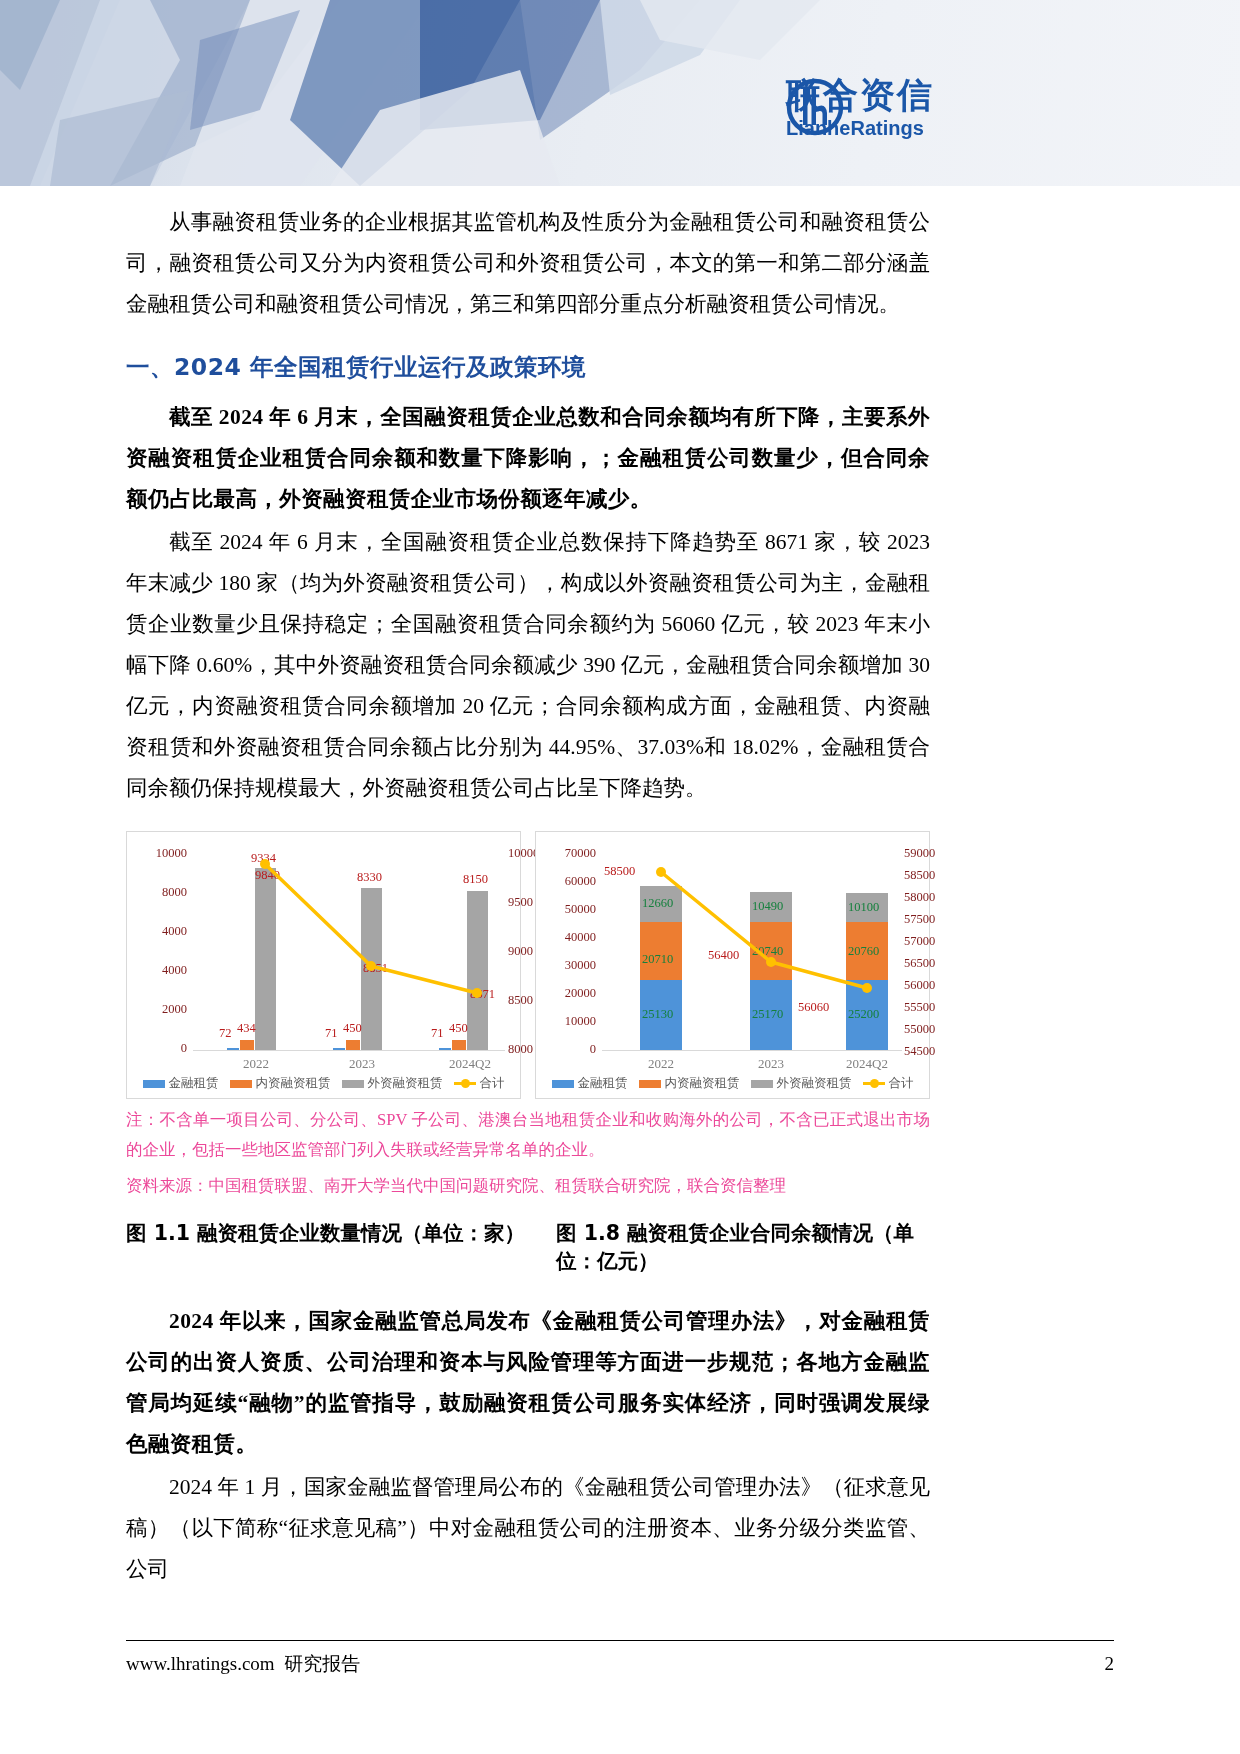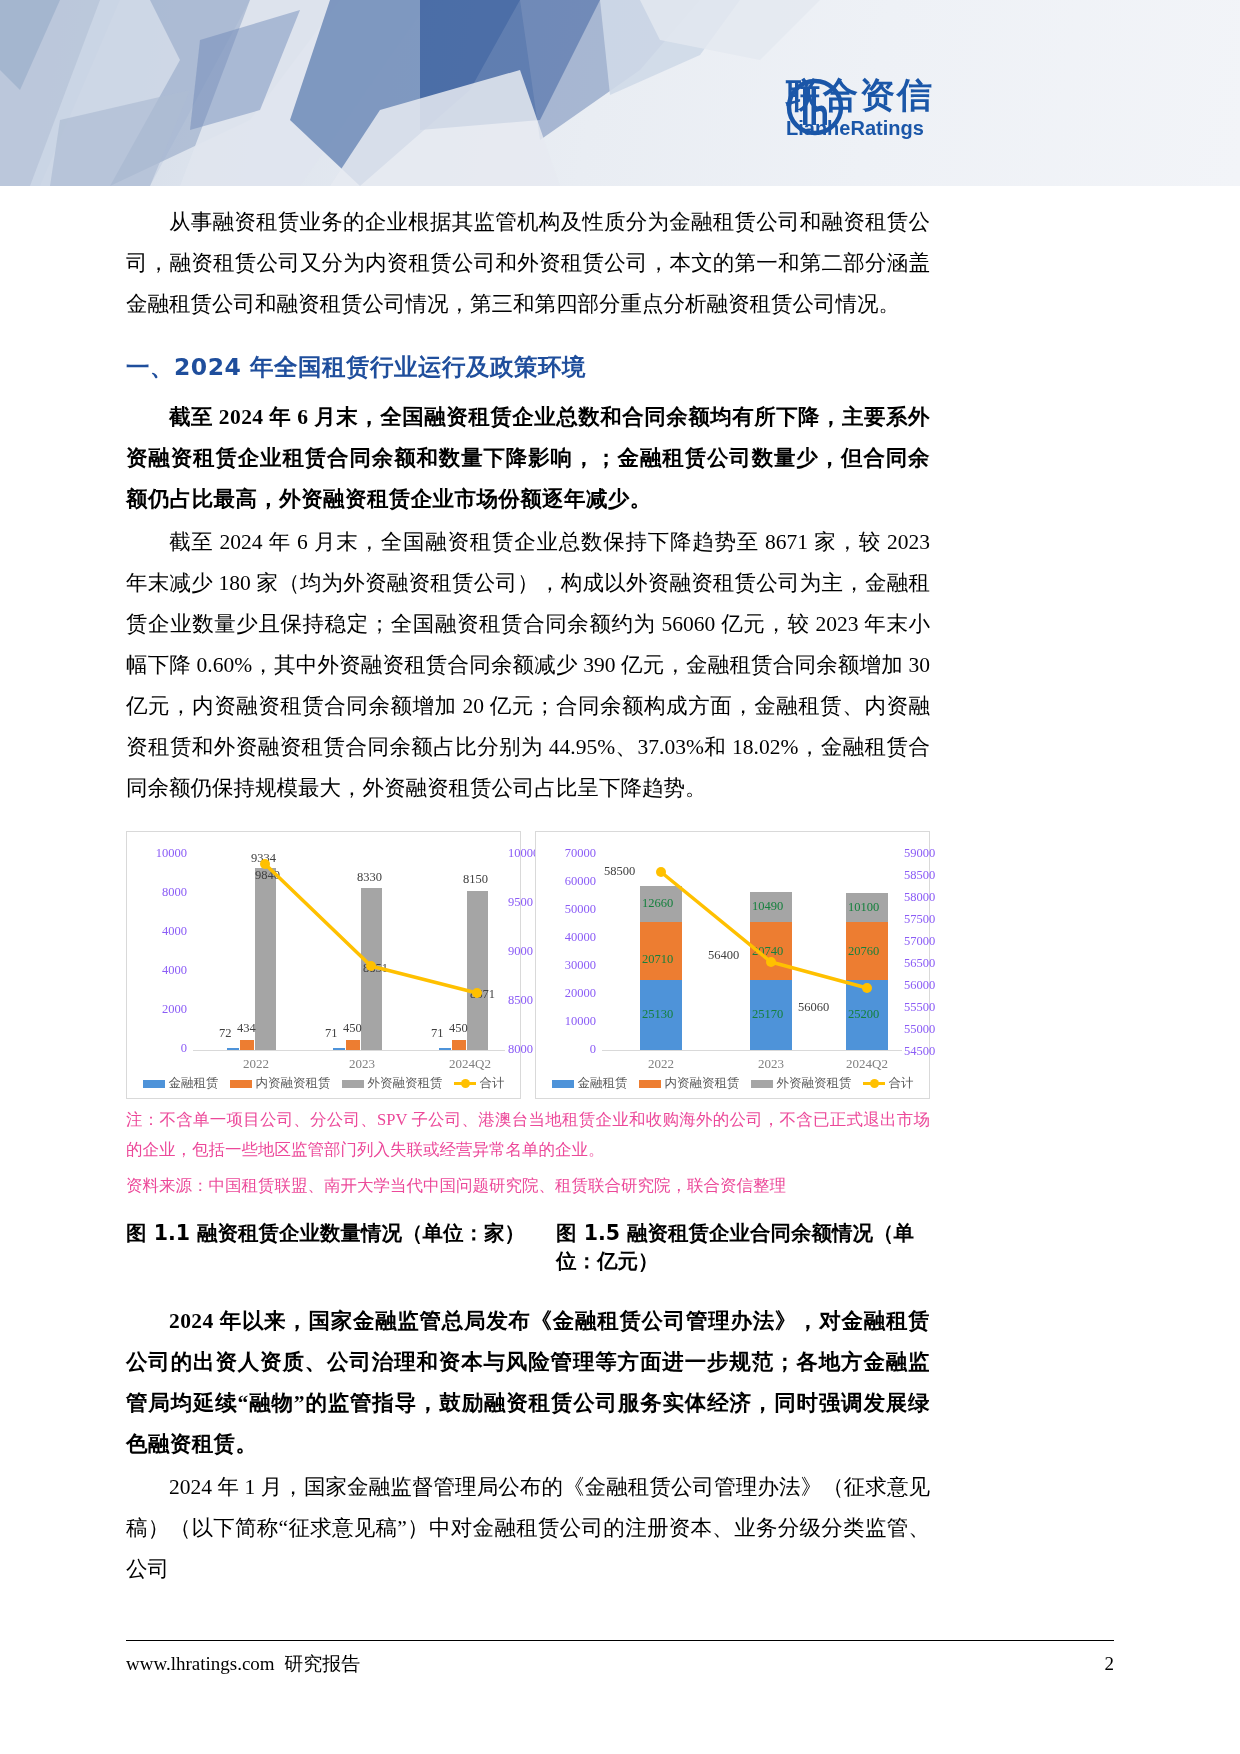--- a/index.html
+++ b/index.html
@@ -54,31 +54,31 @@
 
   
   .charts { display:flex; gap:14px; margin:22px 0 6px 0; }
   .chart-box {
     background:#fff; border:1px solid #d9d9d9; position:relative;
     width:424px; height:268px;
     font-family:"Liberation Serif","DejaVu Serif",serif;
   }
   .chart-box.wide { width:424px; }
   .axis-label {
-    position:absolute; font-size:12.5px; color:#8b5cf6;
+    position:absolute; font-size:12.5px; color:#7f1d1d;
     white-space:nowrap; text-align:right;
   }
   .axis-label.right { text-align:left; }
   .cat-label {
     position:absolute; font-size:13px; color:#7f7f7f;
     white-space:nowrap; text-align:center;
   }
   .bar { position:absolute; }
   .dlabel {
-    position:absolute; font-size:12.5px; color:#404040; white-space:nowrap;
+    position:absolute; font-size:12.5px; color:#b91c1c; white-space:nowrap;
   }
   .dlabel.inbar { color:#15803d; }
   .baseline { position:absolute; background:#d9d9d9; height:1px; }
 
   .legend {
     position:absolute; bottom:6px; left:0; width:100%;
     display:flex; justify-content:center; align-items:center; gap:11px;
     font-size:12.5px; color:#595959;
   }
   .legend .item { display:flex; align-items:center; gap:4px; white-space:nowrap; }
@@ -311,21 +311,21 @@
         </span>
       </div>
     </div>
   </div>
 
   <p class="note">注：不含单一项目公司、分公司、SPV 子公司、港澳台当地租赁企业和收购海外的公司，不含已正式退出市场的企业，包括一些地区监管部门列入失联或经营异常名单的企业。</p>
   <p class="note">资料来源：中国租赁联盟、南开大学当代中国问题研究院、租赁联合研究院，联合资信整理</p>
 
   <div class="figcaps">
     <div class="c1">图 1.1 融资租赁企业数量情况（单位：家）</div>
-    <div class="c2">图 1.5 融资租赁企业合同余额情况（单位：亿元）</div>
+    <div class="c2">图 1.8 融资租赁企业合同余额情况（单位：亿元）</div>
   </div>
 
   <p class="body bold" style="margin-top:26px;">2024 年以来，国家金融监管总局发布《金融租赁公司管理办法》，对金融租赁公司的出资人资质、公司治理和资本与风险管理等方面进一步规范；各地方金融监管局均延续“融物”的监管指导，鼓励融资租赁公司服务实体经济，同时强调发展绿色融资租赁。</p>
 
   <p class="body">2024 年 1 月，国家金融监督管理局公布的《金融租赁公司管理办法》（征求意见稿）（以下简称“征求意见稿”）中对金融租赁公司的注册资本、业务分级分类监管、公司</p>
 </div>
 
 <div class="footer">
   <div class="rule"></div>
   <div class="row">

